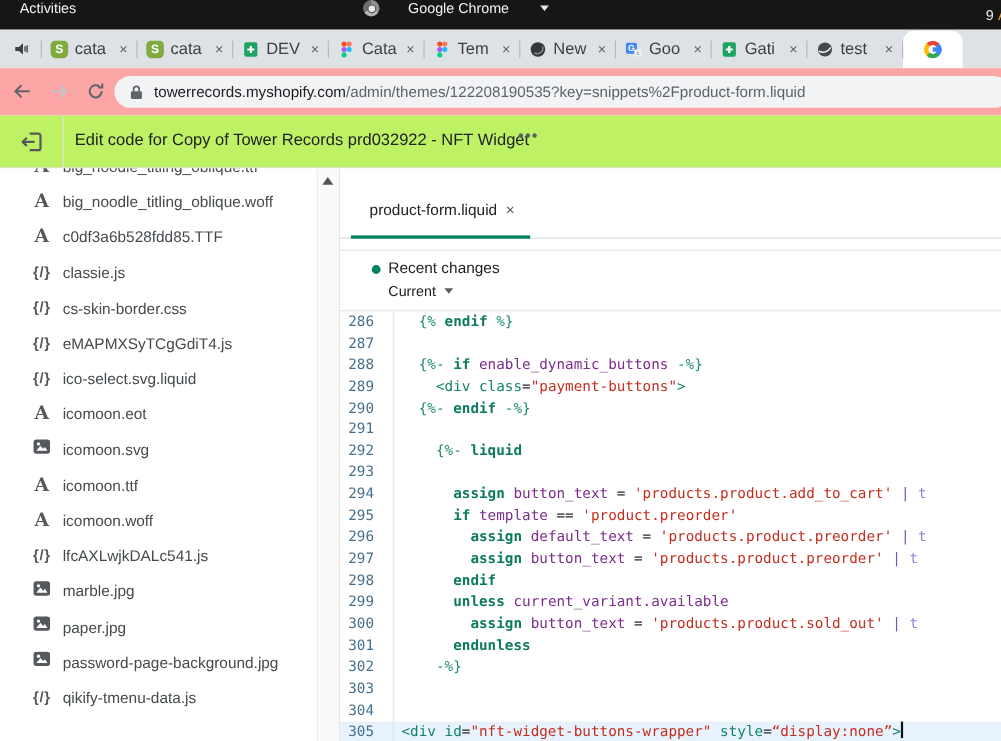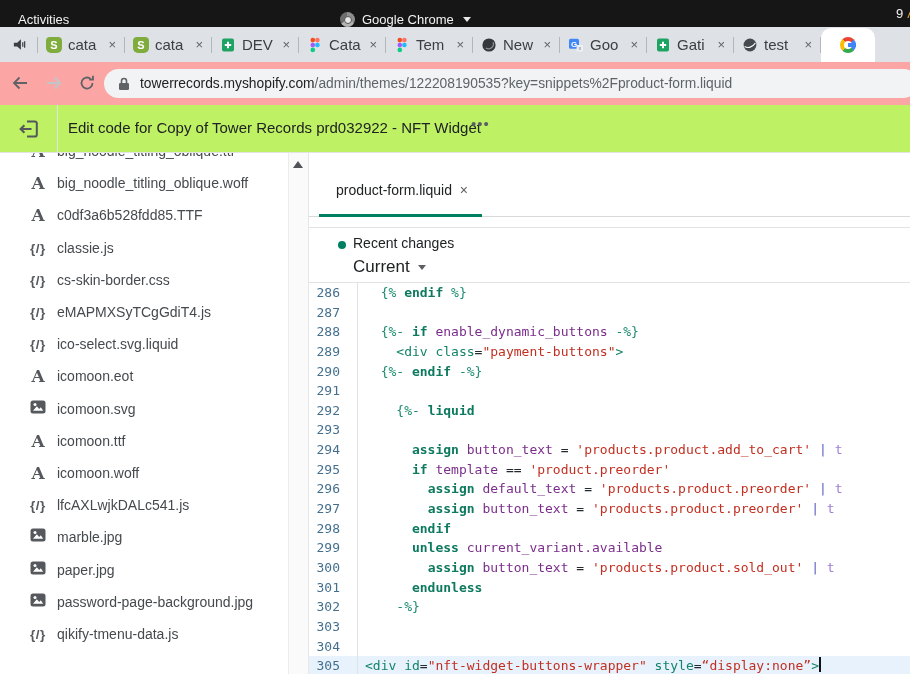--- a/index.html
+++ b/index.html
@@ -1,23 +1,23 @@
 <!DOCTYPE html>
 <html><head>
 <meta charset="utf-8">
 <style>
   html,body{margin:0;padding:0;background:#fff;}
   .screen{position:relative;width:910px;height:674px;overflow:hidden;
     font-family:"Liberation Sans",sans-serif;background:#fff;}
 
   
   .sysbar{position:absolute;left:0;top:0;width:100%;height:27px;background:#161616;
-    color:#f2f2f2;font-size:13px;display:flex;align-items:flex-end;}
+    color:#f2f2f2;font-size:13px;display:flex;align-items:flex-start;}
   .sysbar .activities{margin-left:18px;}
-  .sysbar .appmenu{position:absolute;left:340px;display:flex;align-items:center;gap:7px;}
+  .sysbar .appmenu{position:absolute;left:330px;display:flex;align-items:center;gap:26px;}
   .chrome-glyph{width:15px;height:15px;border-radius:50%;
     background:conic-gradient(#8f8f8f 0 33%,#b5b5b5 33% 66%,#6d6d6d 66% 100%);position:relative;}
   .chrome-glyph::after{content:"";position:absolute;inset:3.5px;border-radius:50%;background:#e9e9e9;
     border:1px solid #555;box-sizing:border-box;}
   .caret-down{width:0;height:0;border-left:4px solid transparent;border-right:4px solid transparent;
     border-top:5px solid #e8e8e8;margin-left:2px;}
   .sysclock{position:absolute;right:-6px;top:0;height:27px;display:flex;align-items:center;gap:4px;font-size:13px;}
   .sysclock .partial{color:#dd9d33;}
 
   
@@ -75,21 +75,21 @@
     border-left:1px solid #e6e6e6;box-sizing:border-box;}
   .edtabs{position:absolute;left:0;top:12px;right:0;height:52px;border-bottom:1px solid #d9d9d9;box-sizing:border-box;}
   .edtab{position:absolute;left:10px;top:0;width:163px;height:52px;background:#fff;
     border-bottom:3px solid #008060;box-sizing:border-box;display:flex;align-items:center;cursor:pointer;}
   .edtab .lbl{margin-left:17px;font-size:14px;color:#202223;flex:1;}
   .edtab .cls{margin-right:14px;font-size:14px;color:#5c5f62;}
   .recentbox{position:absolute;left:0;top:74px;right:0;height:56px;
     border-top:1px solid #e3e3e3;border-bottom:1px solid #e3e3e3;box-sizing:border-box;}
   .rc-dot{position:absolute;left:29px;top:13px;width:8px;height:8px;border-radius:50%;background:#008060;}
   .rc-label{position:absolute;left:44px;top:7px;font-size:14px;color:#202223;}
-  .rc-current{position:absolute;left:44px;top:29px;font-size:17px;color:#202223;
+  .rc-current{position:absolute;left:44px;top:29px;font-size:13px;color:#202223;
     background:none;border:none;padding:0;cursor:pointer;display:flex;align-items:center;gap:8px;}
   .rc-caret{width:0;height:0;border-left:4.5px solid transparent;border-right:4.5px solid transparent;
     border-top:5.5px solid #5c5f62;}
 
   
   .code{position:absolute;left:0;top:130px;right:0;bottom:0;overflow:hidden;
     font-family:"DejaVu Sans Mono",monospace;font-size:13px;line-height:19.65px;cursor:text;}
   .cl{display:flex;height:19.65px;white-space:pre;}
   .cl .gut{flex:0 0 49px;text-align:right;padding-right:17px;box-sizing:border-box;
     color:#44708e;border-right:1px solid #e2e2e2;}

